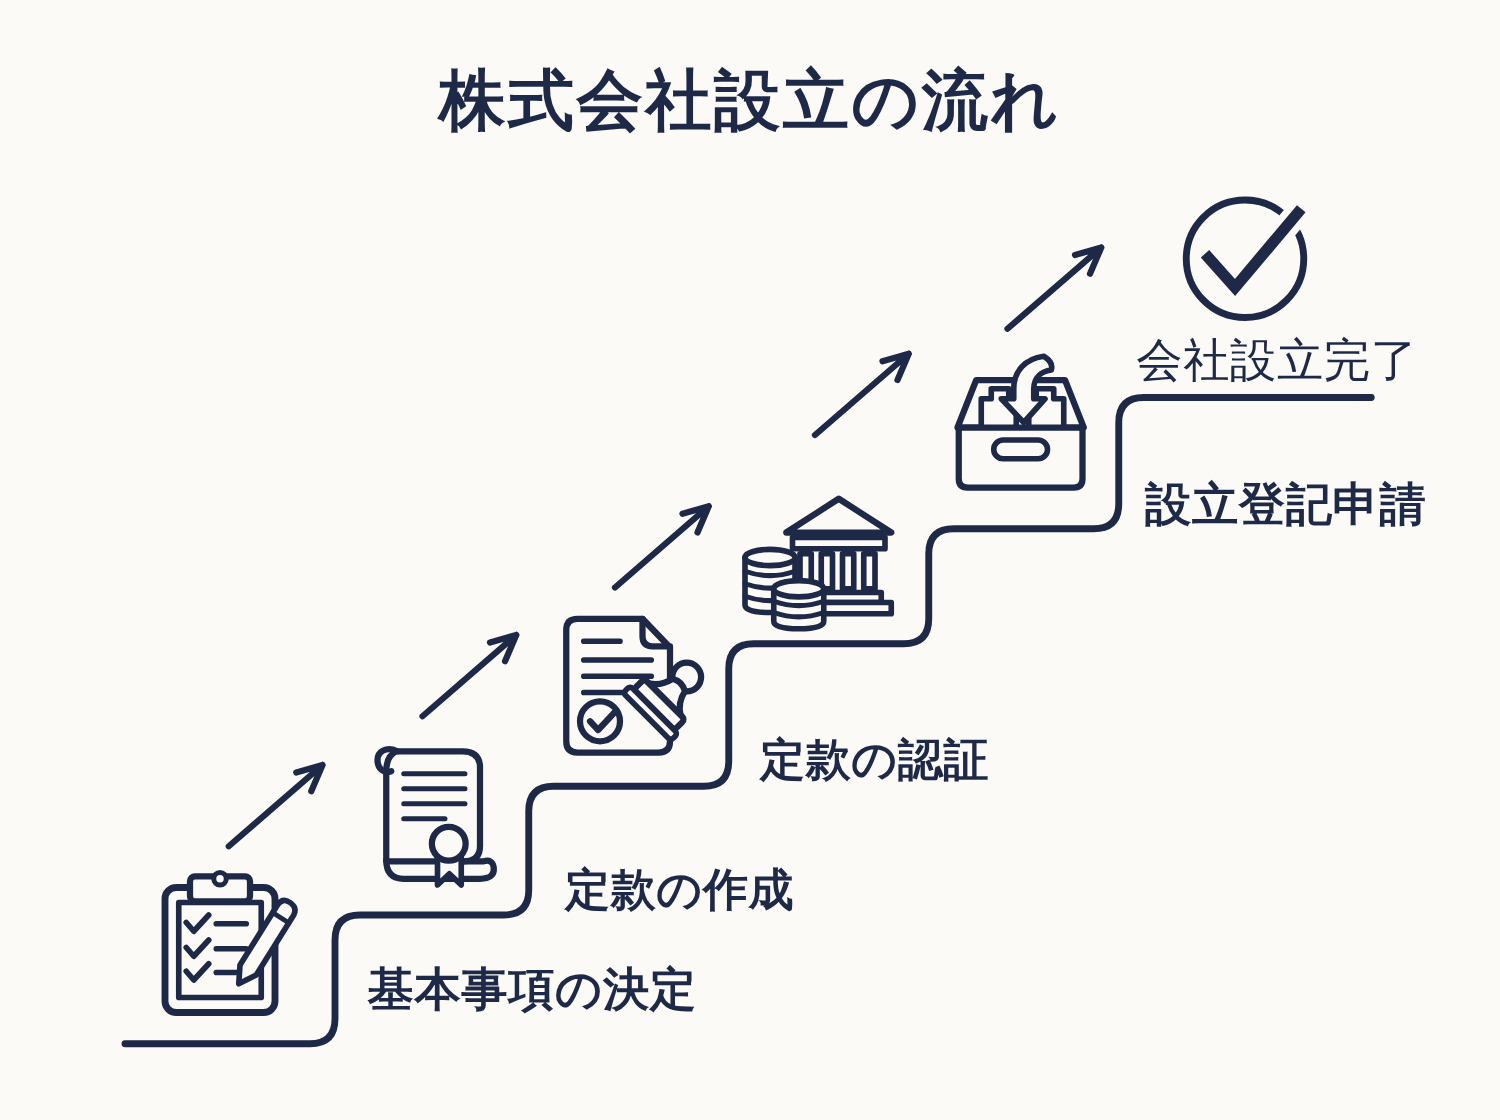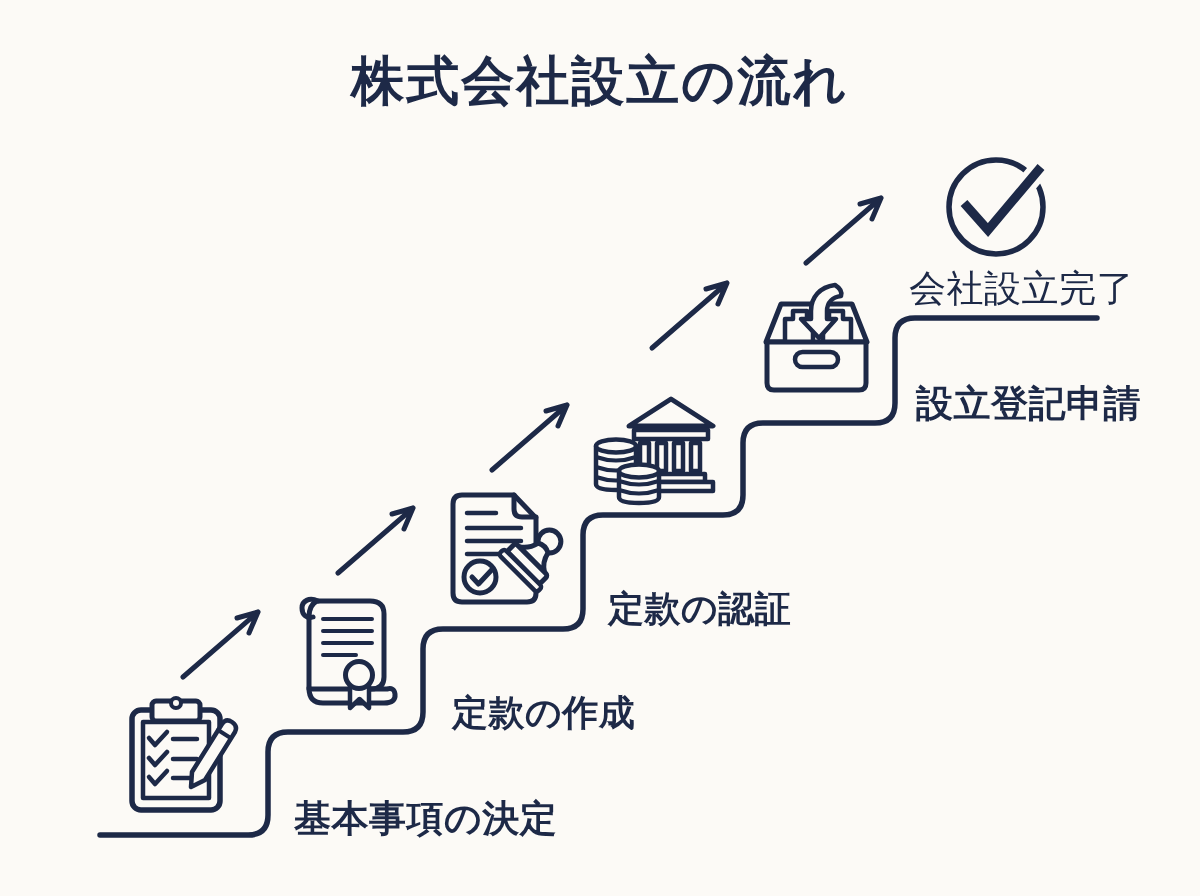--- a/index.html
+++ b/index.html
@@ -130,20 +130,20 @@
       <rect class="ln s45" x="795" y="352" width="43" height="15" rx="7.5"></rect>
     </g>
 
     <g>
       <circle class="ln s55" cx="996" cy="207" r="47"></circle>
       <path class="halo" d="M 964 203 L 988 230 L 1041 167"></path>
       <path class="check-mark" d="M 964 203 L 988 230 L 1041 167"></path>
     </g>
   </svg>
 
-  <div class="step-label" style="left:294px; top:772px; font-size:37px;">基本事項の決定</div>
+  <div class="step-label" style="left:294px; top:745px; font-size:37px;">基本事項の決定</div>
   <div class="step-label" style="left:452px; top:666px;">定款の作成</div>
   <div class="step-label" style="left:608px; top:562px;">定款の認証</div>
   <div class="step-label" style="left:916px; top:357px; font-size:37px;">設立登記申請</div>
 
   <div class="completion-label" style="left:909px; top:269px;">会社設立完了</div>
 
 </div>
 
 </body></html>

